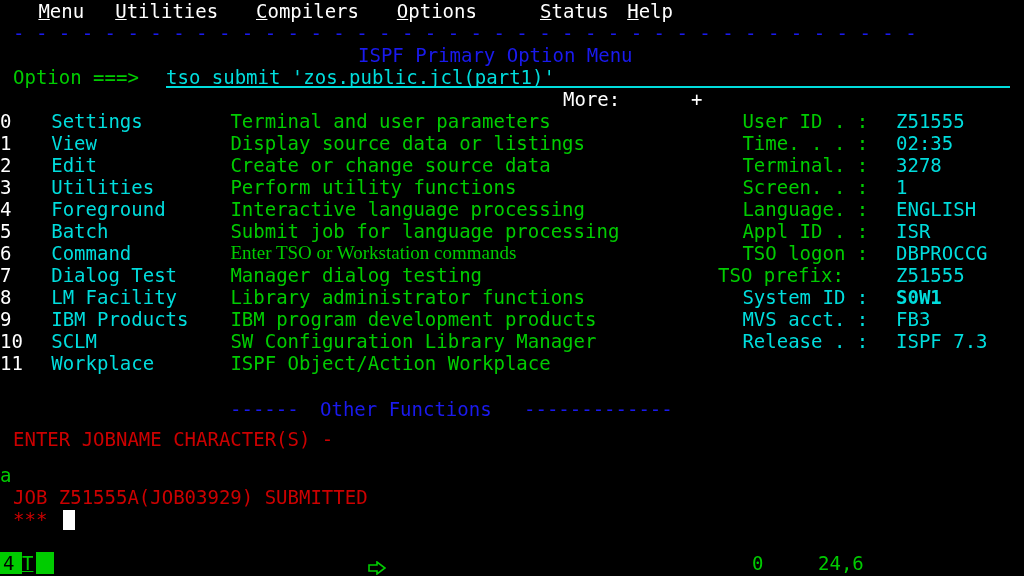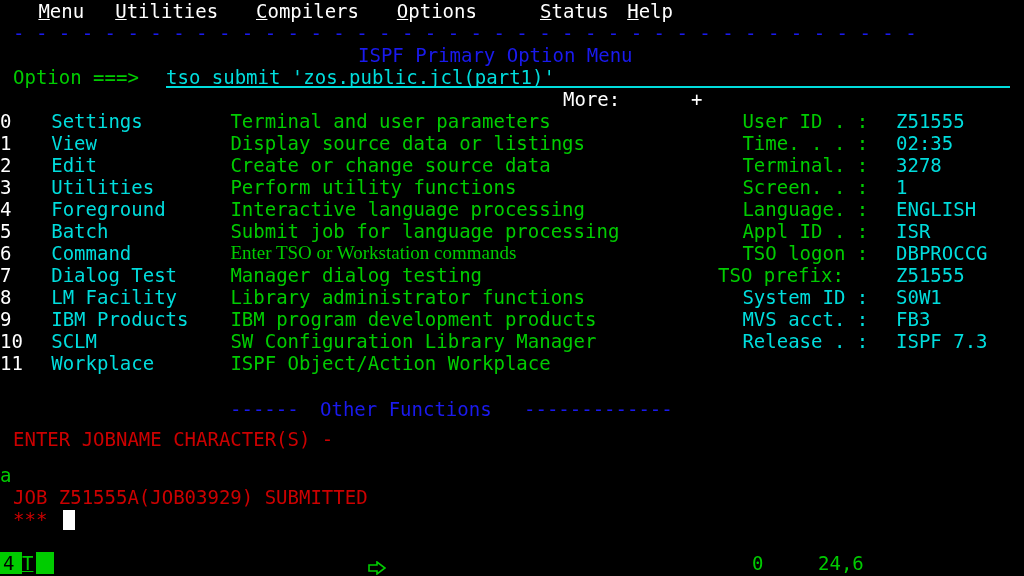--- a/index.html
+++ b/index.html
@@ -165,21 +165,21 @@
       <span class="cell c-cyan" style="left: 896px; top: 176px;">1</span>
       <span class="cell c-green" style="left: 742.4px; top: 198px;">Language. :</span>
       <span class="cell c-cyan" style="left: 896px; top: 198px;">ENGLISH</span>
       <span class="cell c-green" style="left: 742.4px; top: 220px;">Appl ID . :</span>
       <span class="cell c-cyan" style="left: 896px; top: 220px; text-align: right;">ISR</span>
       <span class="cell c-green" style="left: 742.4px; top: 242px;">TSO logon :</span>
       <span class="cell c-cyan" style="left: 896px; top: 242px;">DBPROCCG</span>
       <span class="cell c-green" style="left: 718px; top: 264px;">TSO prefix:</span>
       <span class="cell c-cyan" style="left: 896px; top: 264px;">Z51555</span>
       <span class="cell c-cyan" style="left: 742.4px; top: 286px;">System ID :</span>
-      <span class="cell c-cyan" style="left: 896px; top: 286px;">S0W1</span>
+      <span class="cell c-cyan" style="left: 896px; top: 286px; font-weight: bold;">S0W1</span>
       <span class="cell c-cyan" style="left: 742.4px; top: 308px;">MVS acct. :</span>
       <span class="cell c-cyan" style="left: 896px; top: 308px;">FB3</span>
       <span class="cell c-cyan" style="left: 742.4px; top: 330px;">Release . :</span>
       <span class="cell c-cyan" style="left: 896px; top: 330px;">ISPF 7.3</span>
     </div>
 
   <span class="cell c-blue" style="left:230px; top:398px;">------</span>
   <span class="cell c-blue" style="left:320px; top:398px;">Other Functions</span>
   <span class="cell c-blue" style="left:524px; top:398px;">-------------</span>
 

